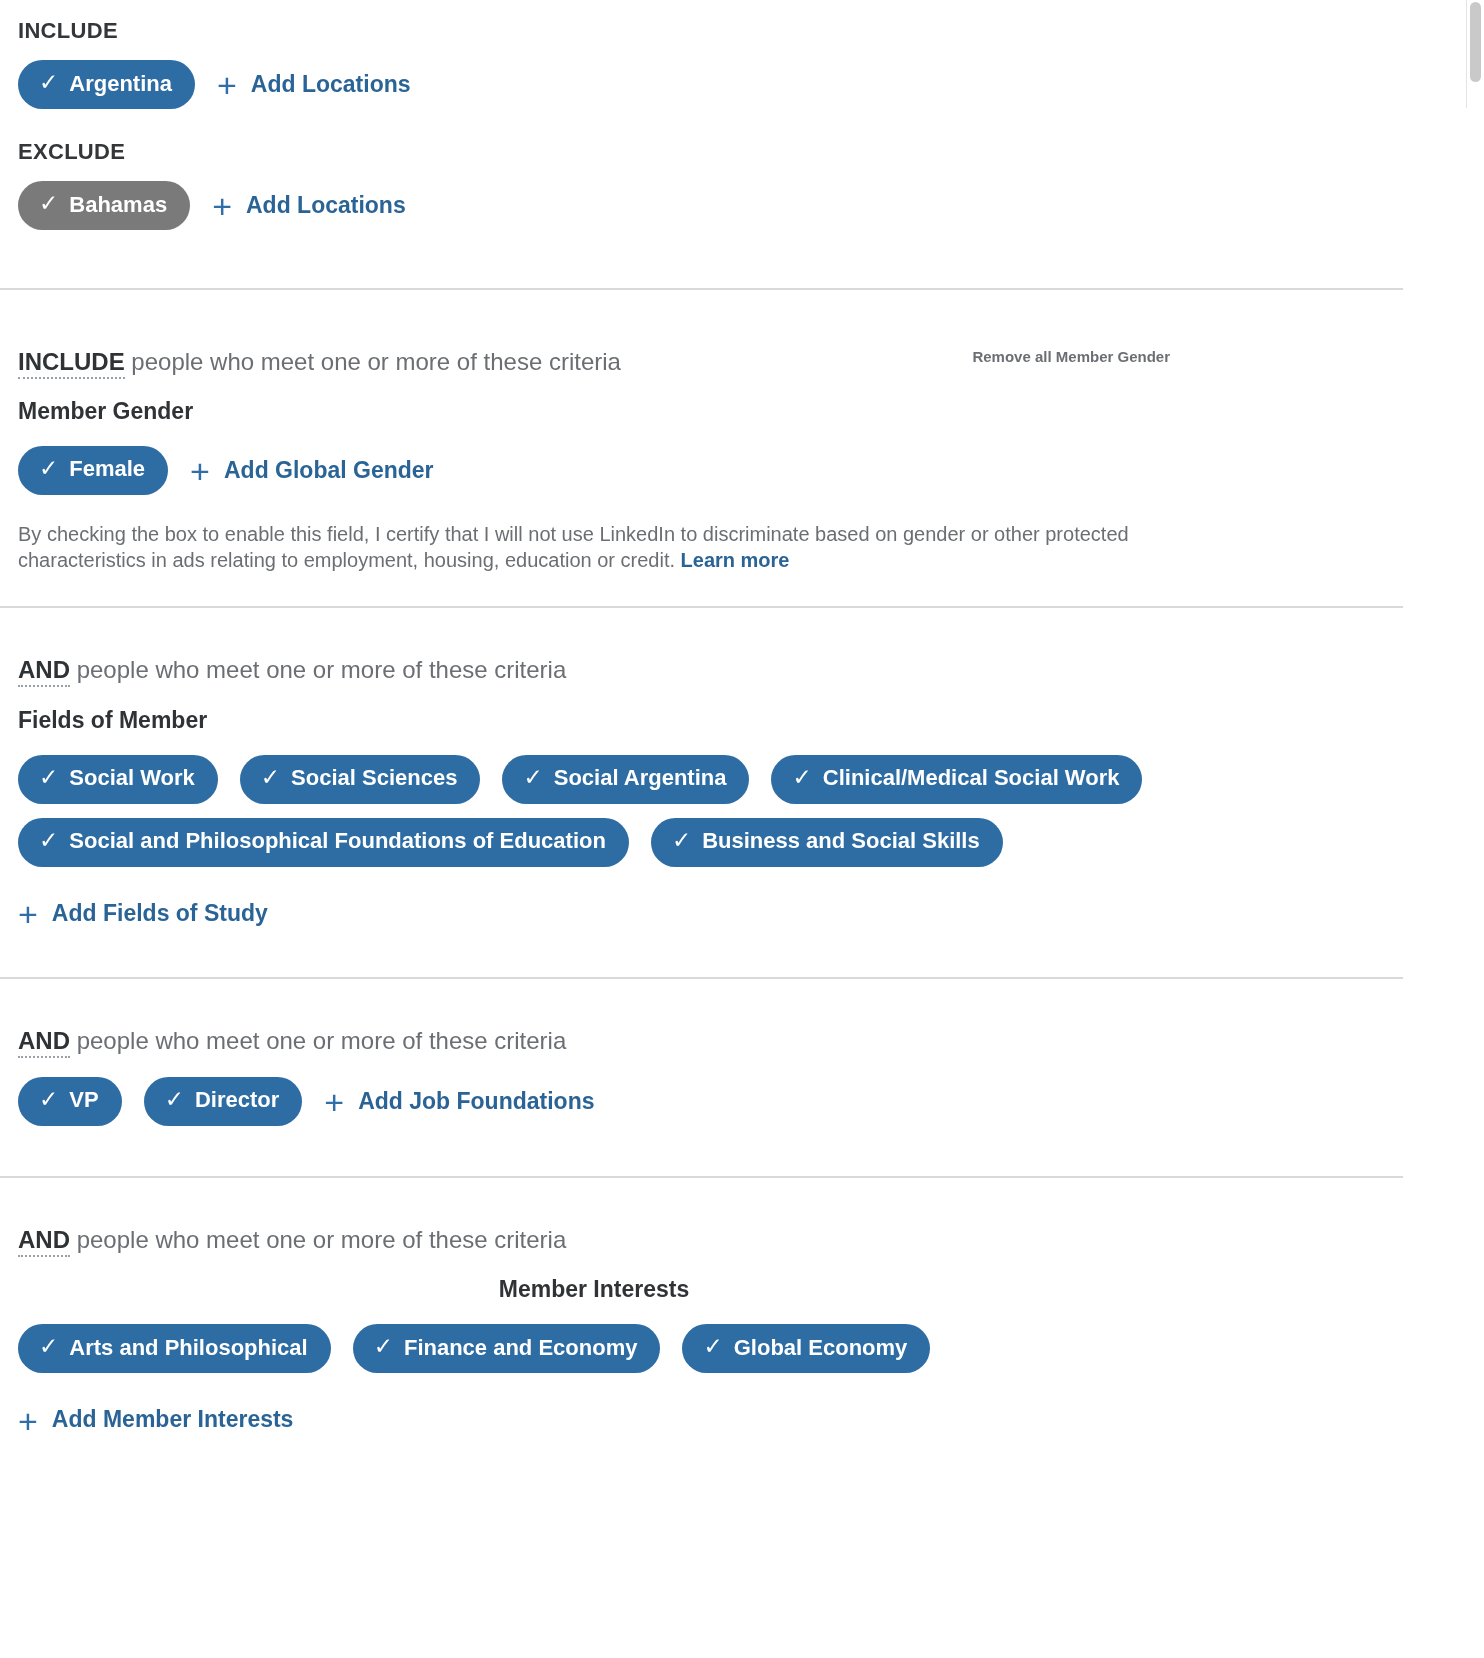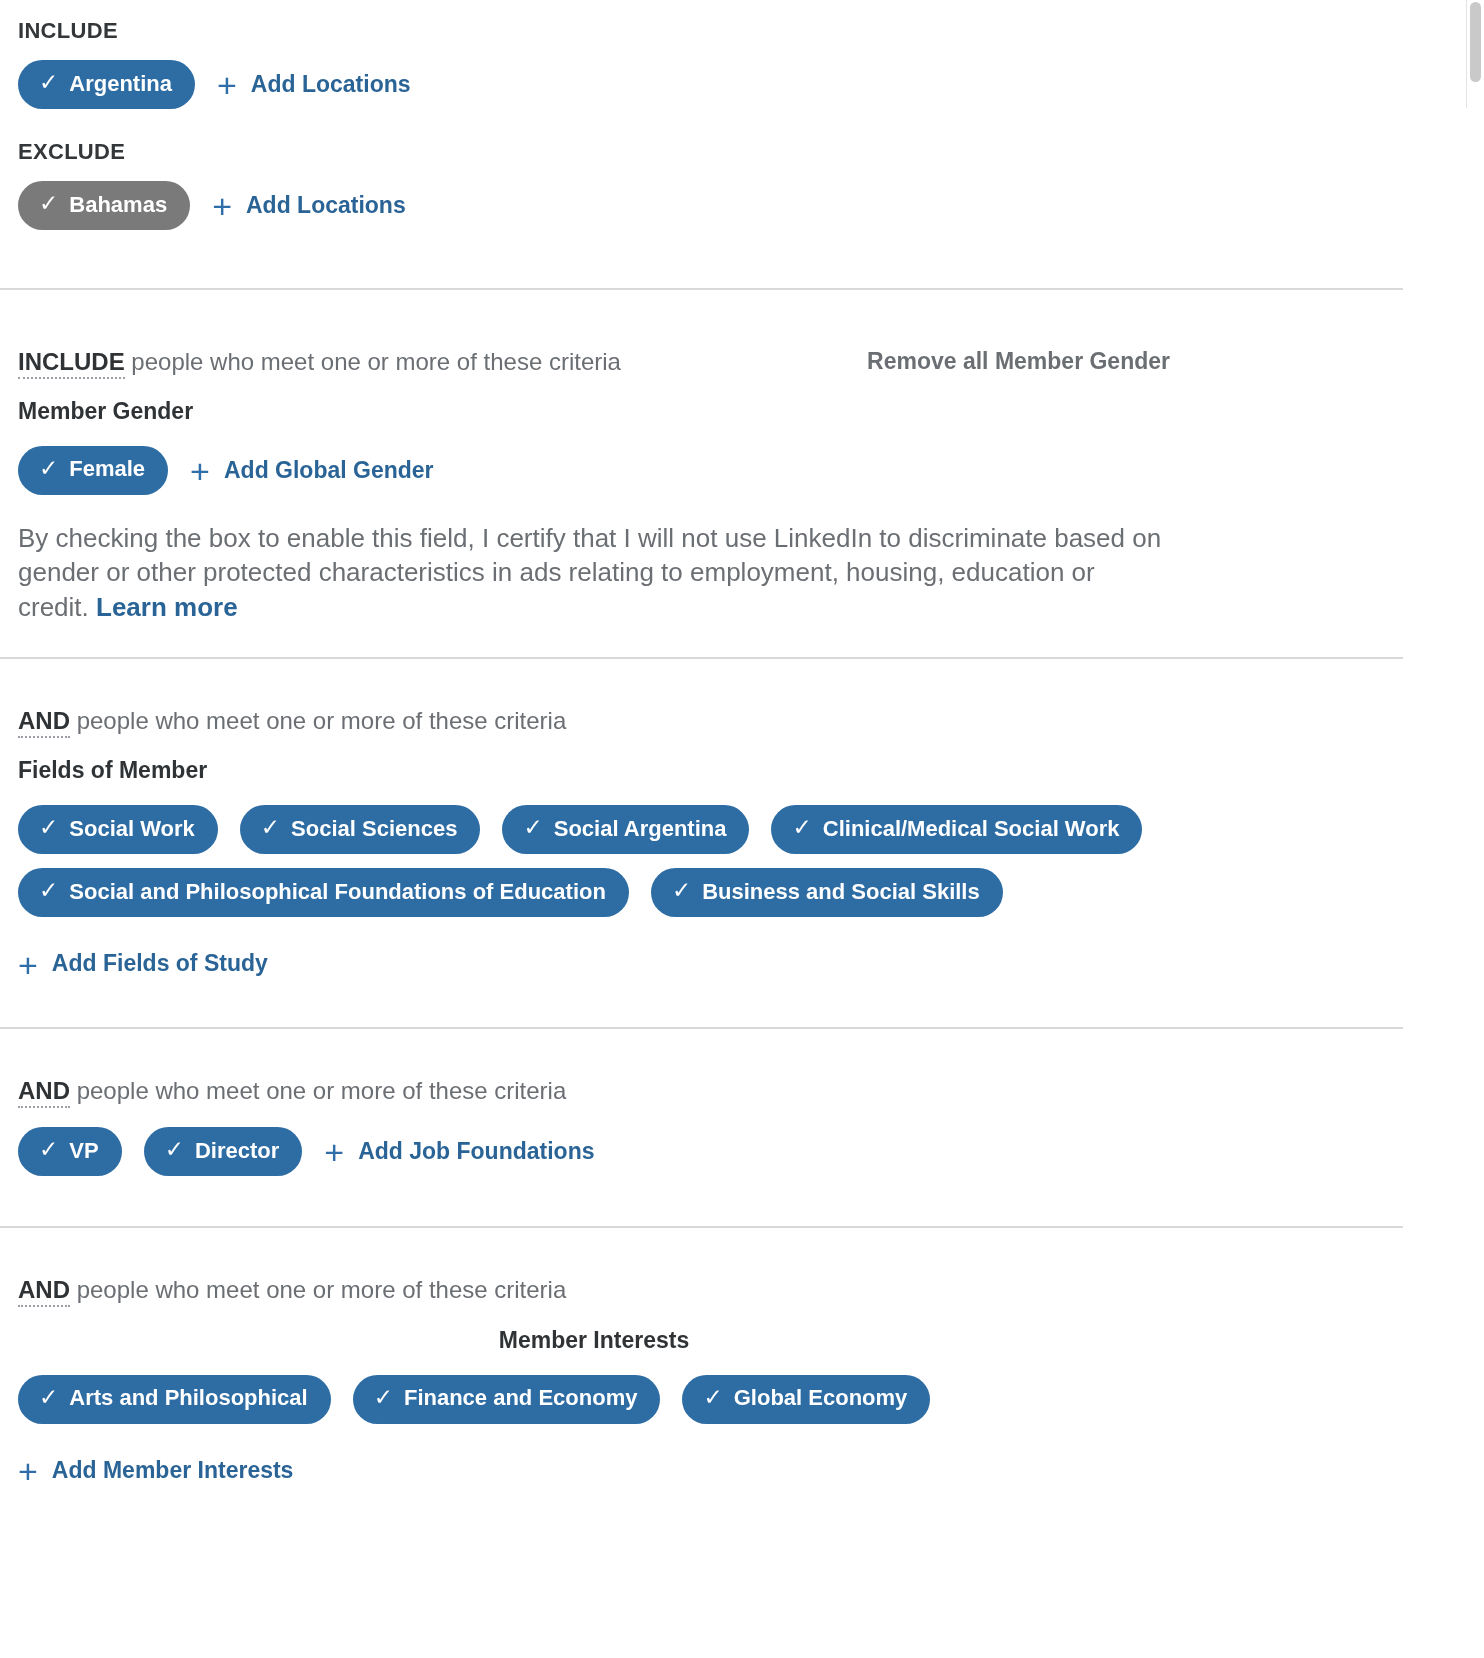--- a/index.html
+++ b/index.html
@@ -134,34 +134,34 @@
     border-bottom: 2px dotted #9aa0a6;
     padding-bottom: 2px;
   }
   .field-title {
     font-size: 23px;
     font-weight: bold;
     color: #2f3336;
     margin: 0;
   }
   .remove-all {
-    font-size: 23px;
+    font-size: 15px;
     font-weight: bold;
     color: #6b6f73;
     white-space: nowrap;
     cursor: pointer;
   }
   .row-between {
     display: flex;
     align-items: flex-start;
     justify-content: space-between;
   }
 
   .disclaimer {
-    font-size: 26px;
+    font-size: 20px;
     color: #6b6f73;
     line-height: 1.33;
     max-width: 1386px;
     margin: 0;
   }
   .disclaimer .learn {
     color: #2a6496;
     font-weight: bold;
     cursor: pointer;
   }

